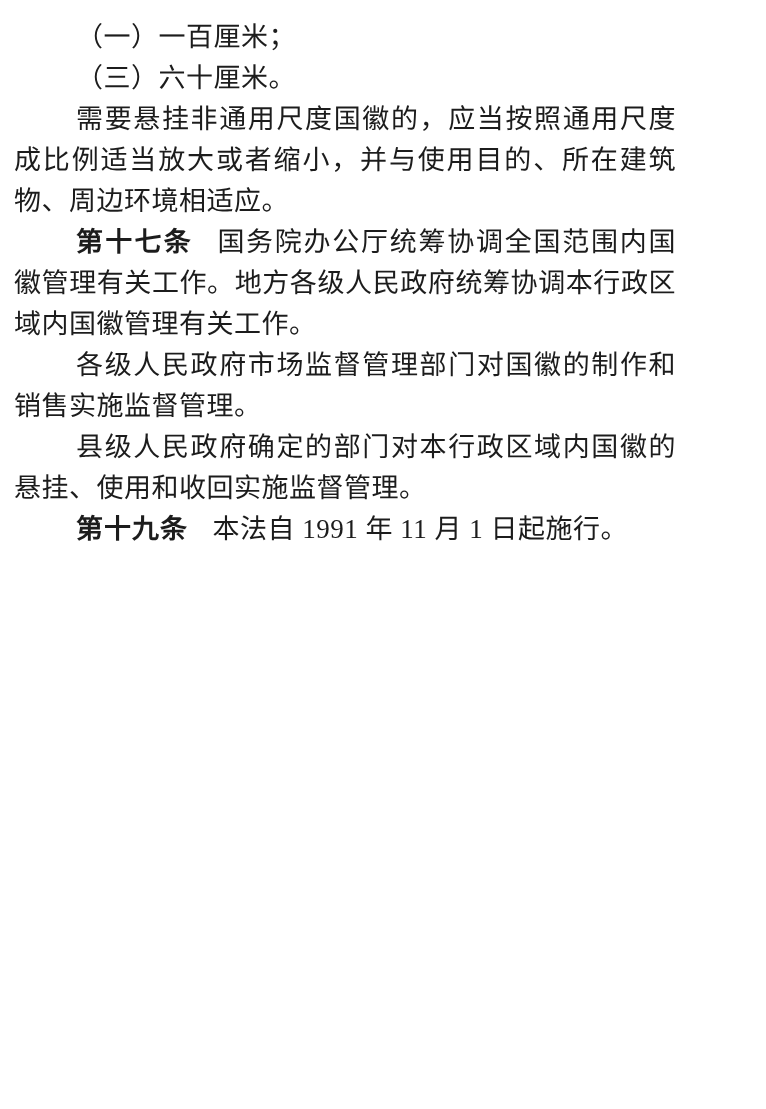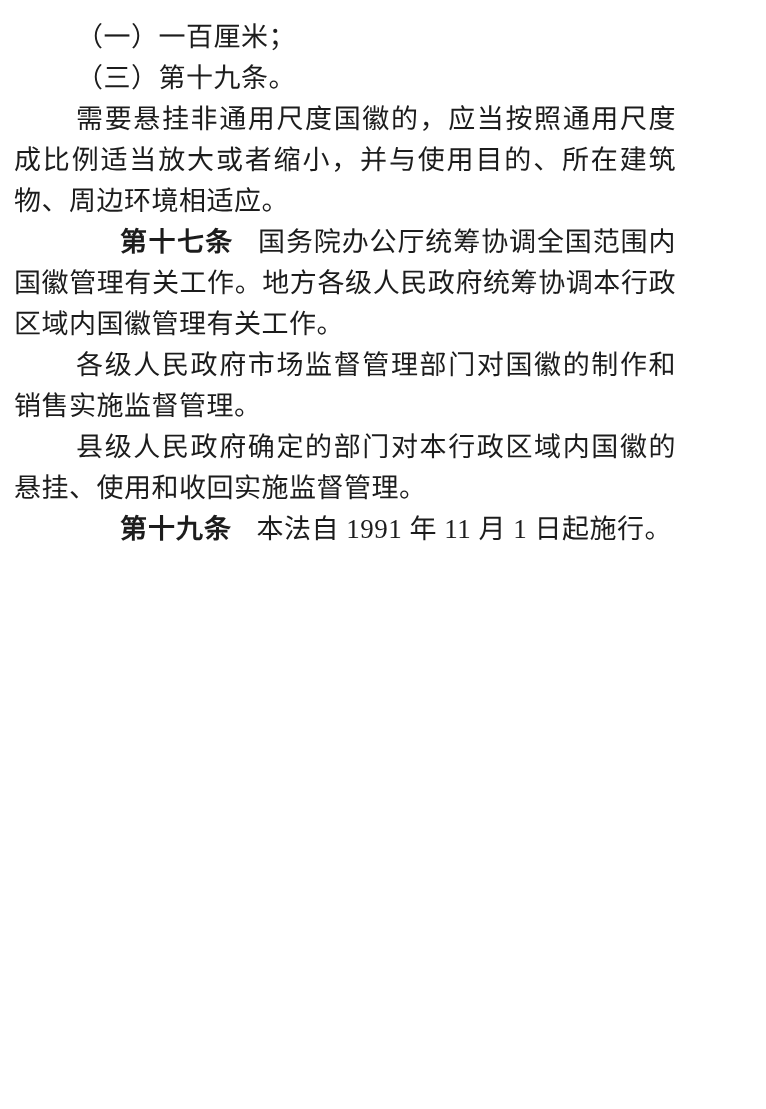--- a/index.html
+++ b/index.html
@@ -30,36 +30,35 @@
     text-indent: 2.3em;
     letter-spacing: 0.5px;
     word-break: break-all;
     overflow-wrap: anywhere;
   }
   .article-label {
     font-family: Liberation Serif, serif;
     font-weight: 700;
     margin-right: 0.9em;
     letter-spacing: 1px;
-    margin-left: 44px;
   }
   .article-body {
     font-weight: 400;
   }
 </style>
 </head>
 <body>
 
 <div class="page">
   <div class="doc-text">
 
     <p><span>（一）一百厘米；</span></p>
 
 
-    <p><span>（三）第十九条。</span></p>
+    <p><span>（三）六十厘米。</span></p>
 
     <p><span>需要悬挂非通用尺度国徽的，应当按照通用尺度成比例适当放大或者缩小，并与使用目的、所在建筑物、周边环境相适应。</span></p>
 
     <p><b class="article-label">第十七条</b><span class="article-body">国务院办公厅统筹协调全国范围内国徽管理有关工作。地方各级人民政府统筹协调本行政区域内国徽管理有关工作。</span></p>
 
     <p><span>各级人民政府市场监督管理部门对国徽的制作和销售实施监督管理。</span></p>
 
     <p><span>县级人民政府确定的部门对本行政区域内国徽的悬挂、使用和收回实施监督管理。</span></p>
 
 

